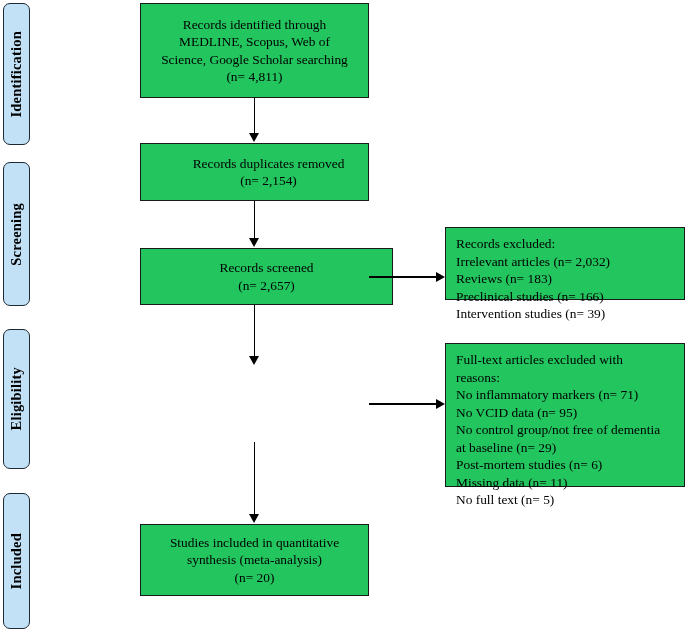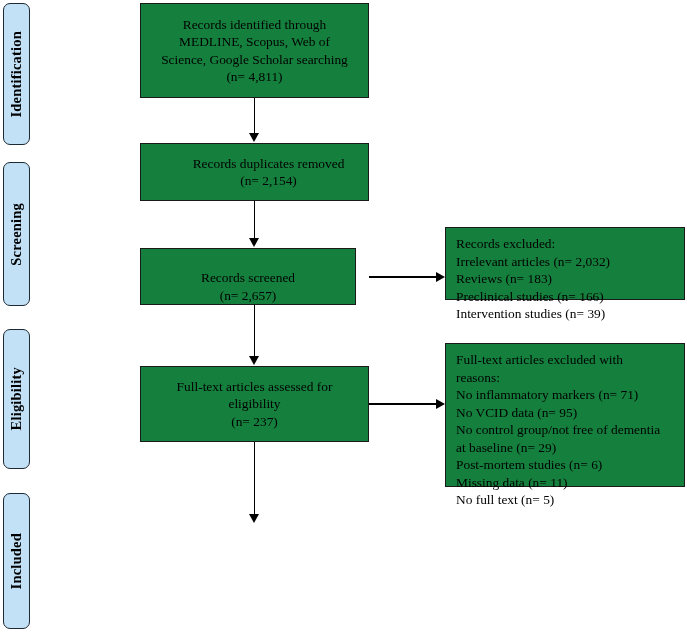--- a/index.html
+++ b/index.html
@@ -41,21 +41,21 @@
     letter-spacing: 0.2px;
     line-height: 1;
     white-space: nowrap;
     color: #000000;
   }
 
   
   .box {
     position: absolute;
     box-sizing: border-box;
-    background: #15803d;
+    background: #22c55e;
     border: 1.4px solid #1a1a1a;
     display: flex;
     align-items: center;
     justify-content: center;
   }
   .box-text {
     font-family: "Liberation Serif", serif;
     font-size: 13.4px;
     line-height: 1.30;
     text-align: center;
@@ -127,31 +127,31 @@
 MEDLINE, Scopus, Web of
 Science, Google Scholar searching
 (n= 4,811)</span>
   </div>
 
   <div class="box" style="left:140px; top:143px; width:229px; height:58px;padding-left:28px;">
     <span class="box-text">Records duplicates removed
 (n= 2,154)</span>
   </div>
 
-  <div class="box" style="left:140px; top:248px; width:216px; height:57px;align-items:flex-end;">
+  <div class="box" style="left:140px; top:248px; width:253px; height:57px;">
     <span class="box-text">Records screened
 (n= 2,657)</span>
   </div>
 
-  <div class="box" style="left:140px; top:366px; width:229px; height:76px;">
-    <span class="box-text">Full-text articles assessed for
-eligibility
-(n= 237)</span>
+
+  <div class="box" style="left:140px; top:524px; width:229px; height:72px;">
+    <span class="box-text">Studies included in quantitative
+synthesis (meta-analysis)
+(n= 20)</span>
   </div>
-
 
   <div class="box left-align" style="left:445px; top:227px; width:240px; height:73px;">
     <span class="box-text">Records excluded:
 Irrelevant articles (n= 2,032)
 Reviews (n= 183)
 Preclinical studies (n= 166)
 Intervention studies (n= 39)</span>
   </div>
 
   <div class="box left-align" style="left:445px; top:343px; width:240px; height:144px;">

